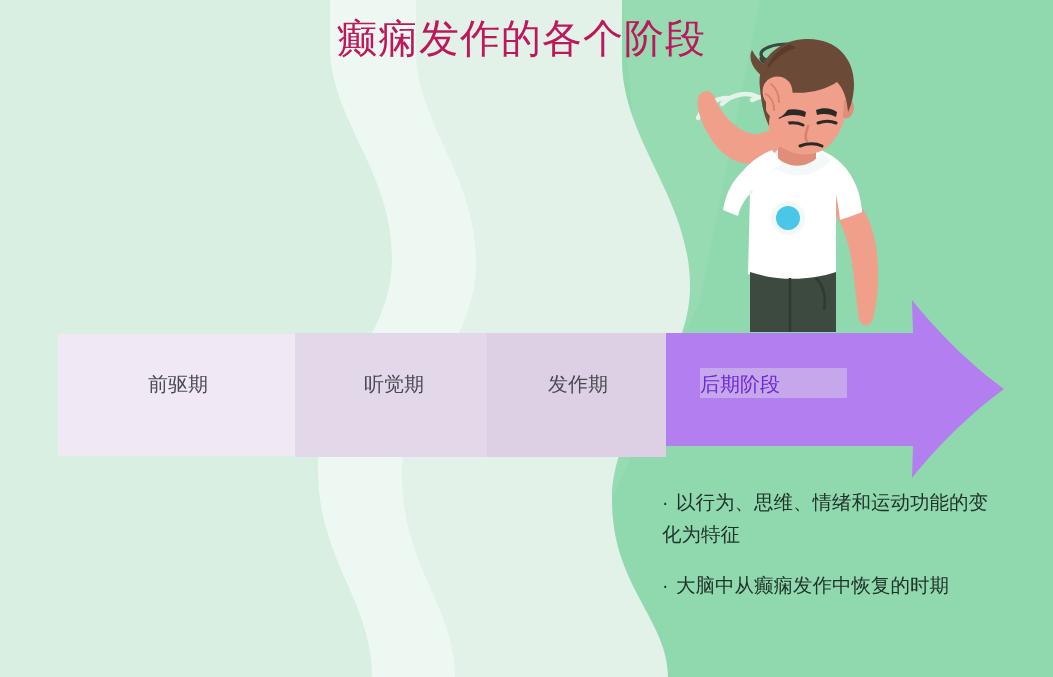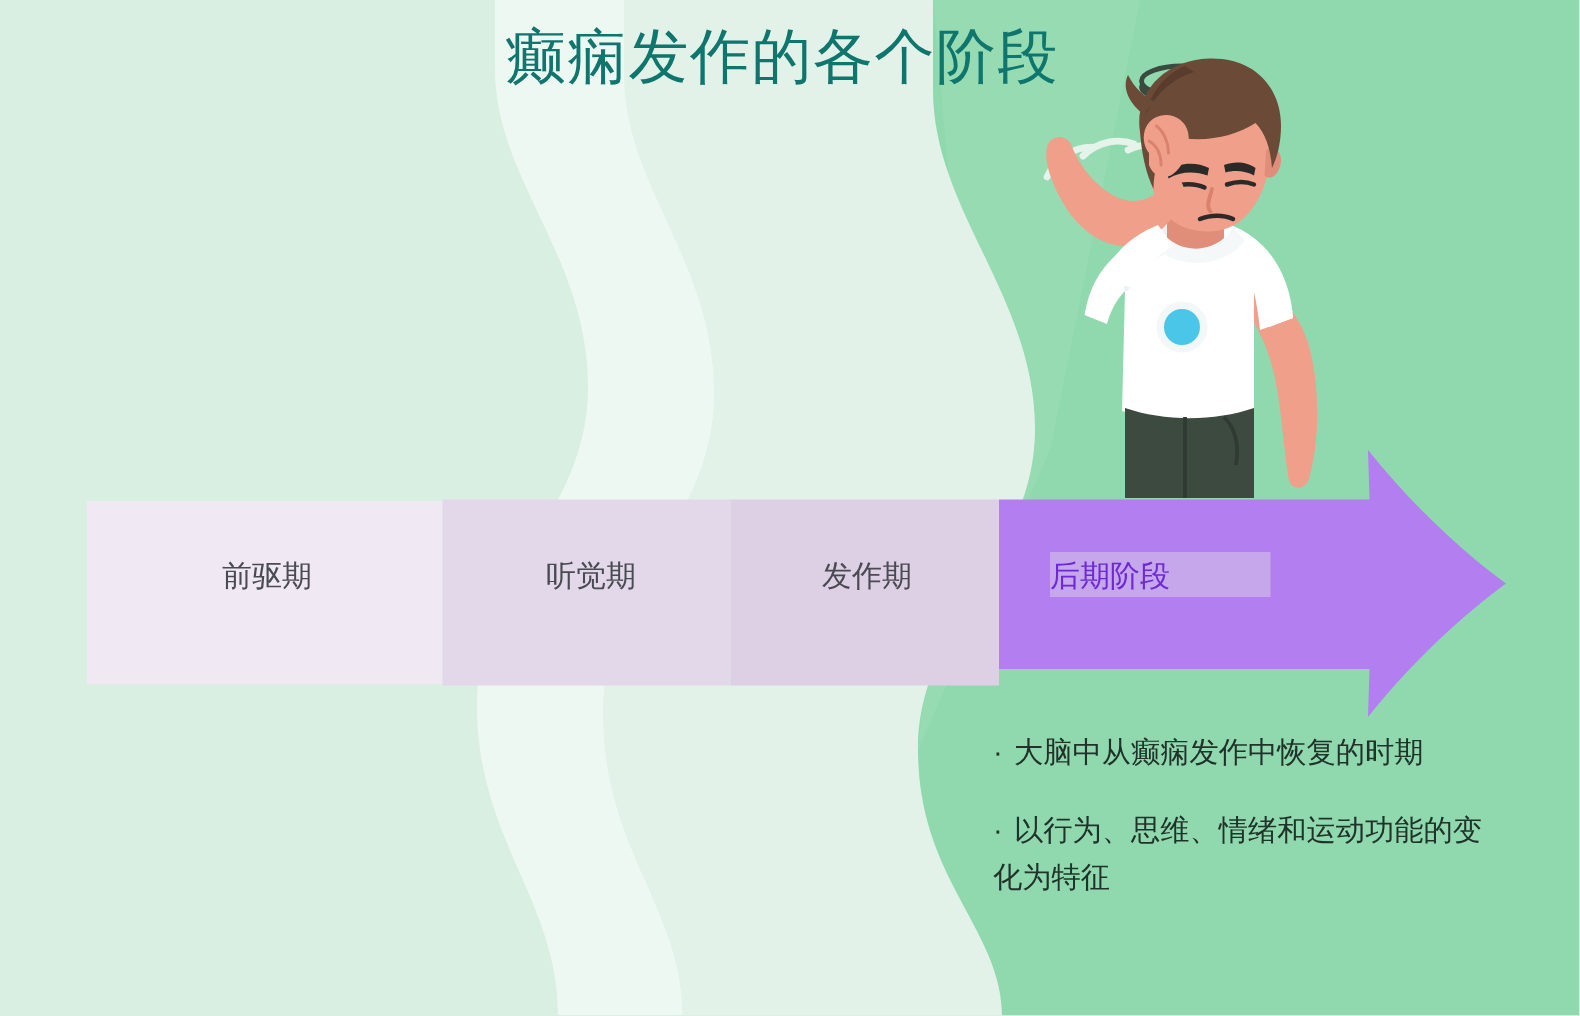--- a/index.html
+++ b/index.html
@@ -11,21 +11,21 @@
   #stage{position:relative;width:1053px;height:677px;overflow:hidden;background:#d9efe2;}
 
   
   .bg-layer{position:absolute;inset:0;width:1053px;height:677px;}
 
   
   #title{
     position:absolute;left:0;top:14px;width:1053px;
     text-align:center;
     font-size:40px;line-height:1.22;
-    color:#0f766e;
+    color:#be185d;
     letter-spacing:1px;
     white-space:nowrap;
     text-indent:-10px;
   }
 
   
   #person{position:absolute;left:640px;top:22px;width:290px;height:330px;}
 
   
   #arrow{position:absolute;left:58px;top:292px;width:960px;height:196px;}
@@ -188,21 +188,21 @@
   <div id="lbl-highlight"></div>
 
   <div class="seg-label" id="lbl0">前驱期</div>
   <div class="seg-label" id="lbl1">听觉期</div>
   <div class="seg-label" id="lbl2">发作期</div>
   <div class="seg-label" id="lbl3">后期阶段</div>
 
   <div id="bullets">
     <div class="bullet">
       <span class="dot">·</span>
-      <span>大脑中从癫痫发作中恢复的时期</span>
+      <span>以行为、思维、情绪和运动功能的变化为特征</span>
     </div>
     <div class="bullet">
       <span class="dot">·</span>
-      <span>以行为、思维、情绪和运动功能的变化为特征</span>
+      <span>大脑中从癫痫发作中恢复的时期</span>
     </div>
   </div>
 
 </div>
 
 </body></html>

